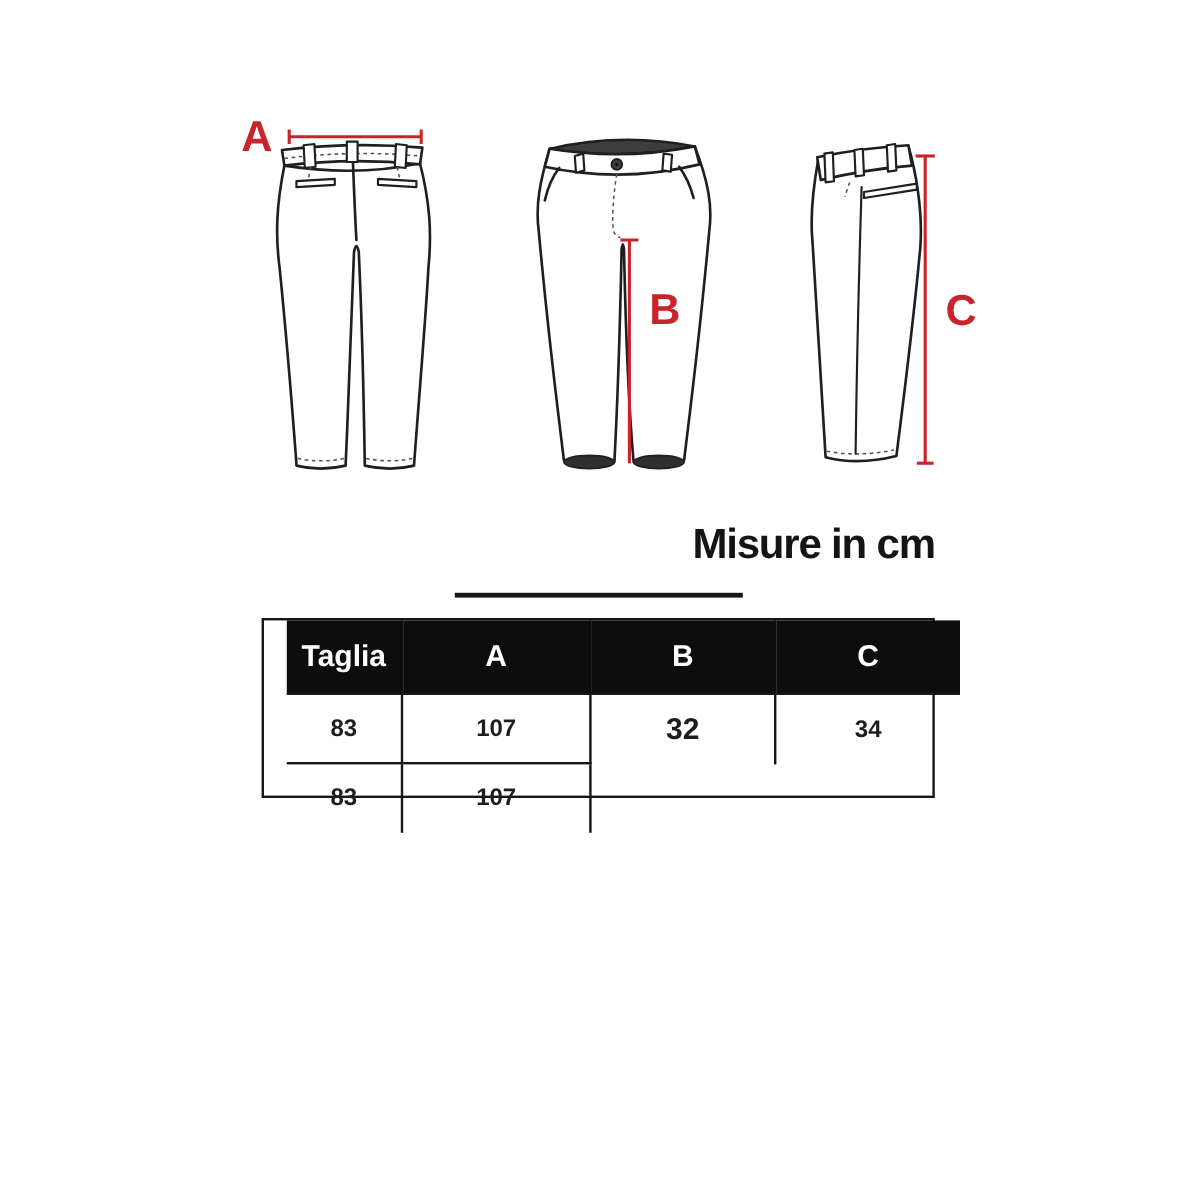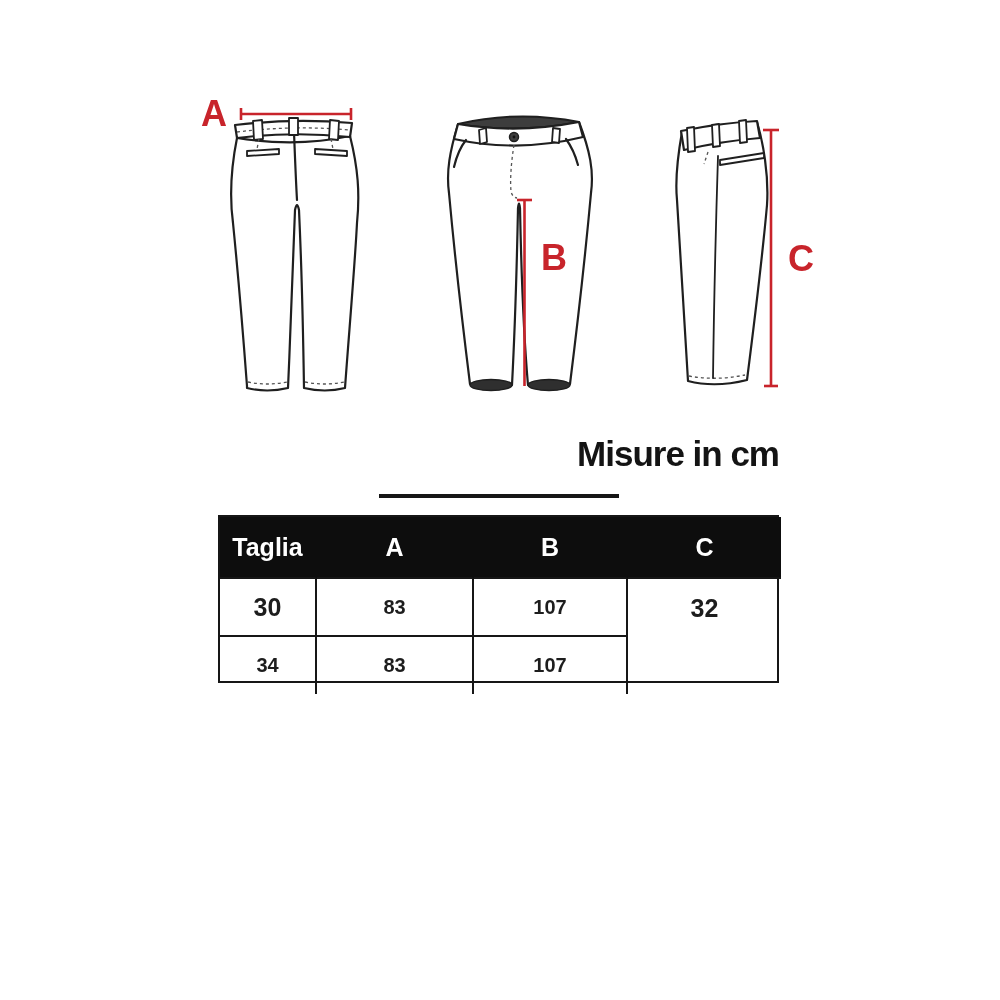--- a/index.html
+++ b/index.html
@@ -13,24 +13,24 @@
   }
   .drawing{position:absolute;}
   .title{
     position:absolute;left:218px;top:434px;width:561px;text-align:right;
     font-size:35px;font-weight:700;color:#141414;letter-spacing:-1px;
   }
   .title-underline{
     position:absolute;left:379px;top:494px;width:240px;height:4px;background:#161616;
   }
   .size-table{
-    position:absolute;left:218px;top:515px;width:561px;height:168px;
+    position:absolute;left:218px;top:515px;width:561px;height:150px;
     display:grid;grid-template-columns:97px 157px 154px 153px;
     grid-template-rows:62px 58px 57px;
-    border:2px solid #161616;box-sizing:border-box;background:#ffffff;
+    border:2px solid #161616;box-sizing:border-box;background:#ffffff;padding-left:19px;
   }
   .cell{
     display:flex;align-items:center;justify-content:center;
     border-right:2px solid #161616;border-bottom:2px solid #161616;
     box-sizing:border-box;color:#1d1d1d;font-weight:700;
   }
   .cell:nth-child(4n){border-right:none;}
   .cell.last-row{border-bottom:none;}
   .cell.head{
     background:#0d0d0d;color:#ffffff;font-size:25px;border-right-color:#0d0d0d;
@@ -128,21 +128,20 @@
 
   <div class="title">Misure in cm</div>
   <div class="title-underline"></div>
 
   <div class="size-table">
     <div class="cell head">Taglia</div>
     <div class="cell head">A</div>
     <div class="cell head">B</div>
     <div class="cell head">C</div>
 
-    <div class="cell size-val">30</div>
     <div class="cell meas-val">83</div>
     <div class="cell meas-val">107</div>
 
     <div class="cell size-val last-row">32</div>
     <div class="cell meas-val last-row">34</div>
     <div class="cell meas-val last-row">83</div>
     <div class="cell meas-val last-row">107</div>
   </div>
 
 </div>

